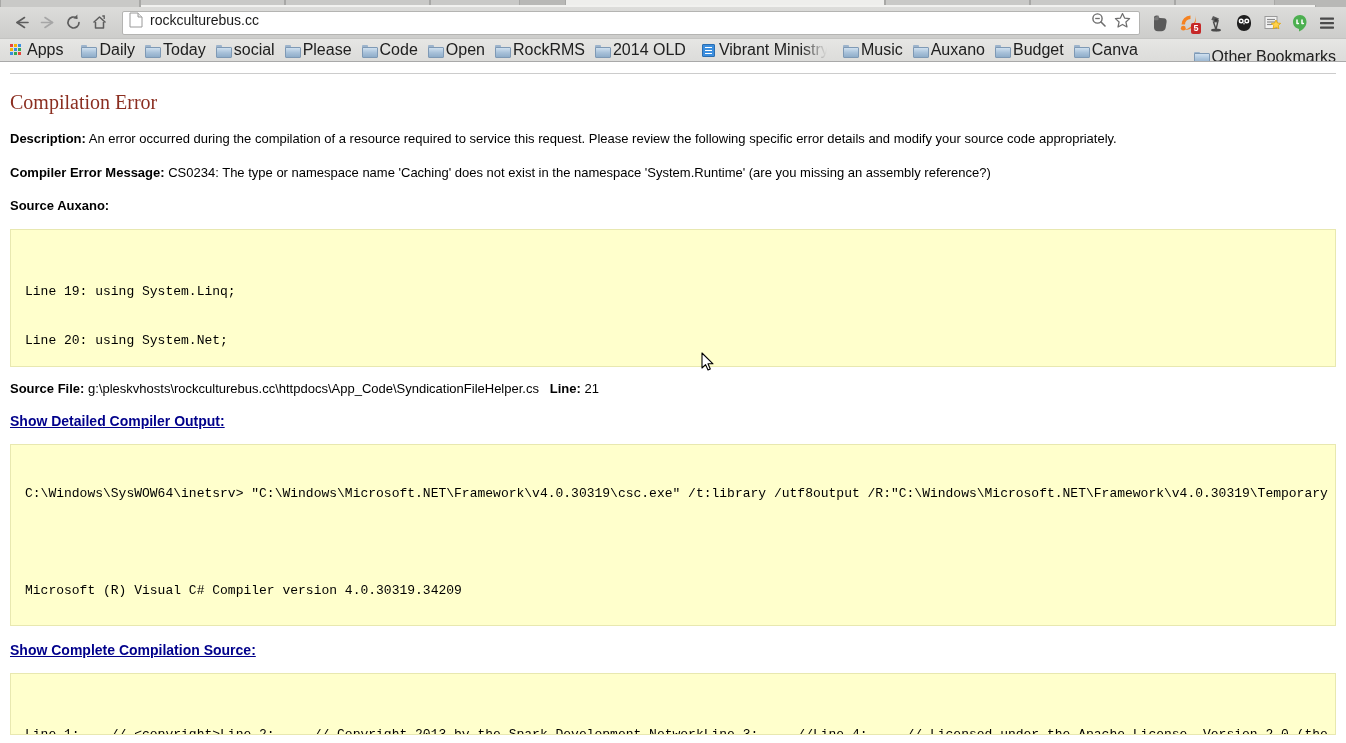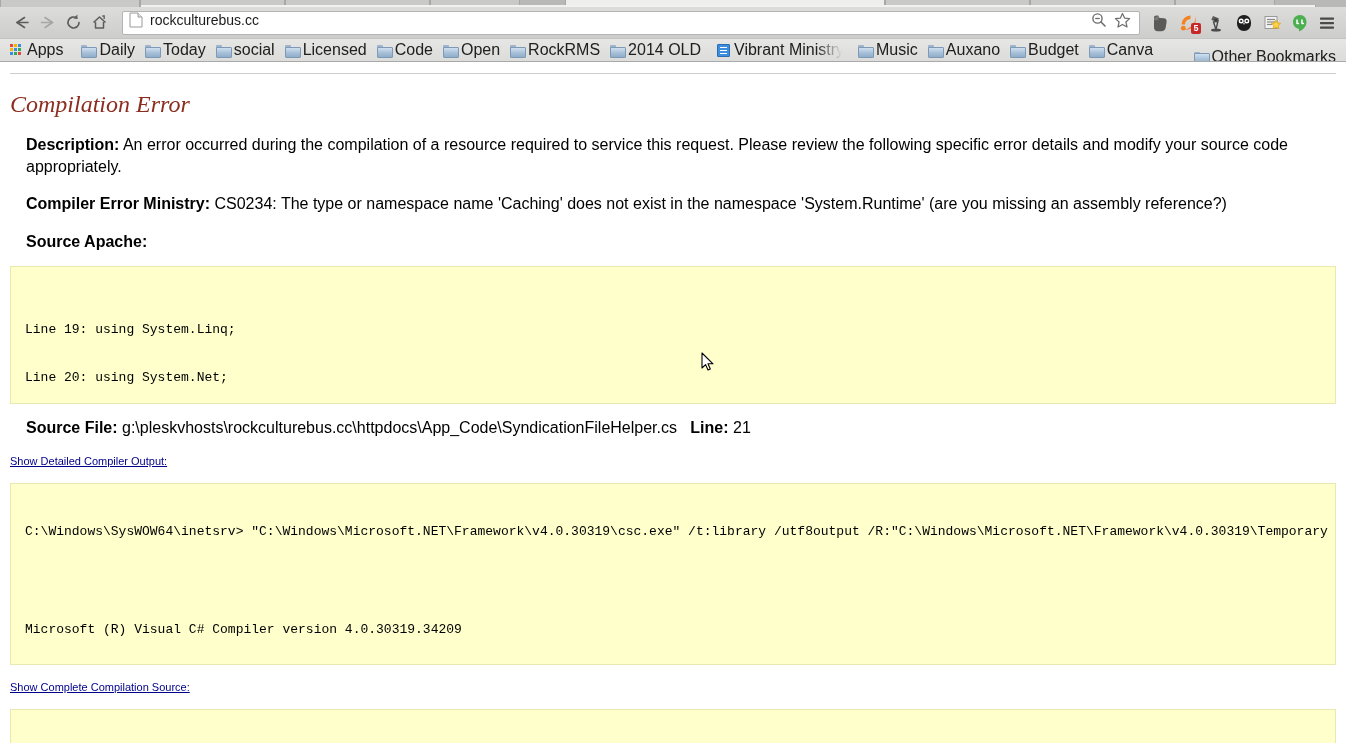--- a/index.html
+++ b/index.html
@@ -214,30 +214,29 @@
     letter-spacing: 0.1px;
   }
   hr.rule {
     border: none;
     border-top: 1px solid #cccccc;
     margin: 11px 0 0 0;
     width: 100%;
   }
   h2#error-subtitle {
     font-family: "Liberation Serif", serif;
-    font-style: italic;
-    font-size: 24px;
+    font-size: 20px;
     font-weight: normal;
     color: #8b2e20;
     margin: 17px 0 12px 0;
   }
   .para {
-    font-size: 16px;
+    font-size: 13px;
     color: #000;
-    margin: 16px 0 0 16px;
+    margin: 16px 0 0 0;
     line-height: 1.35;
   }
   .para b { font-weight: bold; }
 
   .codebox {
     background: #ffffcc;
     border: 1px solid #e8e8b0;
     margin: 14px 0 0 0;
     padding: 12px 0 12px 14px;
     font-family: "Liberation Mono", "DejaVu Sans Mono", monospace;
@@ -258,24 +257,24 @@
     height: 182px;
     padding-top: 8px;
   }
   #compilation-source-box {
     width: 1326px;
     height: 62px;
     padding-top: 20px;
   }
 
   a.showlink {
-    font-size: 11px;
+    font-size: 14px;
     color: #00008b;
     text-decoration: underline;
-    font-weight: normal;
+    font-weight: bold;
     display: inline-block;
     margin-top: 16px;
   }
 
   
   #mouse-cursor {
     position: absolute;
     left: 711px;
     top: 352px;
     width: 14px;
@@ -449,21 +448,21 @@
       <span class="bm-label">Today</span>
     </div>
 
     <div class="bm">
       <span class="folder-icon"></span>
       <span class="bm-label">social</span>
     </div>
 
     <div class="bm">
       <span class="folder-icon"></span>
-      <span class="bm-label">Licensed</span>
+      <span class="bm-label">Please</span>
     </div>
 
     <div class="bm">
       <span class="folder-icon"></span>
       <span class="bm-label">Code</span>
     </div>
 
     <div class="bm">
       <span class="folder-icon"></span>
       <span class="bm-label">Open</span>
@@ -515,25 +514,25 @@
 
   <hr class="rule">
 
   <h2 id="error-subtitle">Compilation Error</h2>
 
   <p class="para">
     <b>Description:</b><span> An error occurred during the compilation of a resource required to service this request. Please review the following specific error details and modify your source code appropriately.</span>
   </p>
 
   <p class="para">
-    <b>Compiler Error Ministry:</b><span> CS0234: The type or namespace name 'Caching' does not exist in the namespace 'System.Runtime' (are you missing an assembly reference?)</span>
+    <b>Compiler Error Message:</b><span> CS0234: The type or namespace name 'Caching' does not exist in the namespace 'System.Runtime' (are you missing an assembly reference?)</span>
   </p>
 
   <p class="para">
-    <b>Source Apache:</b>
+    <b>Source Auxano:</b>
   </p>
 
   <div class="codebox" id="source-error-box">
     <div>Line 19: using System.Linq;</div>
     <div>Line 20: using System.Net;</div>
     
     
     
   </div>
 

